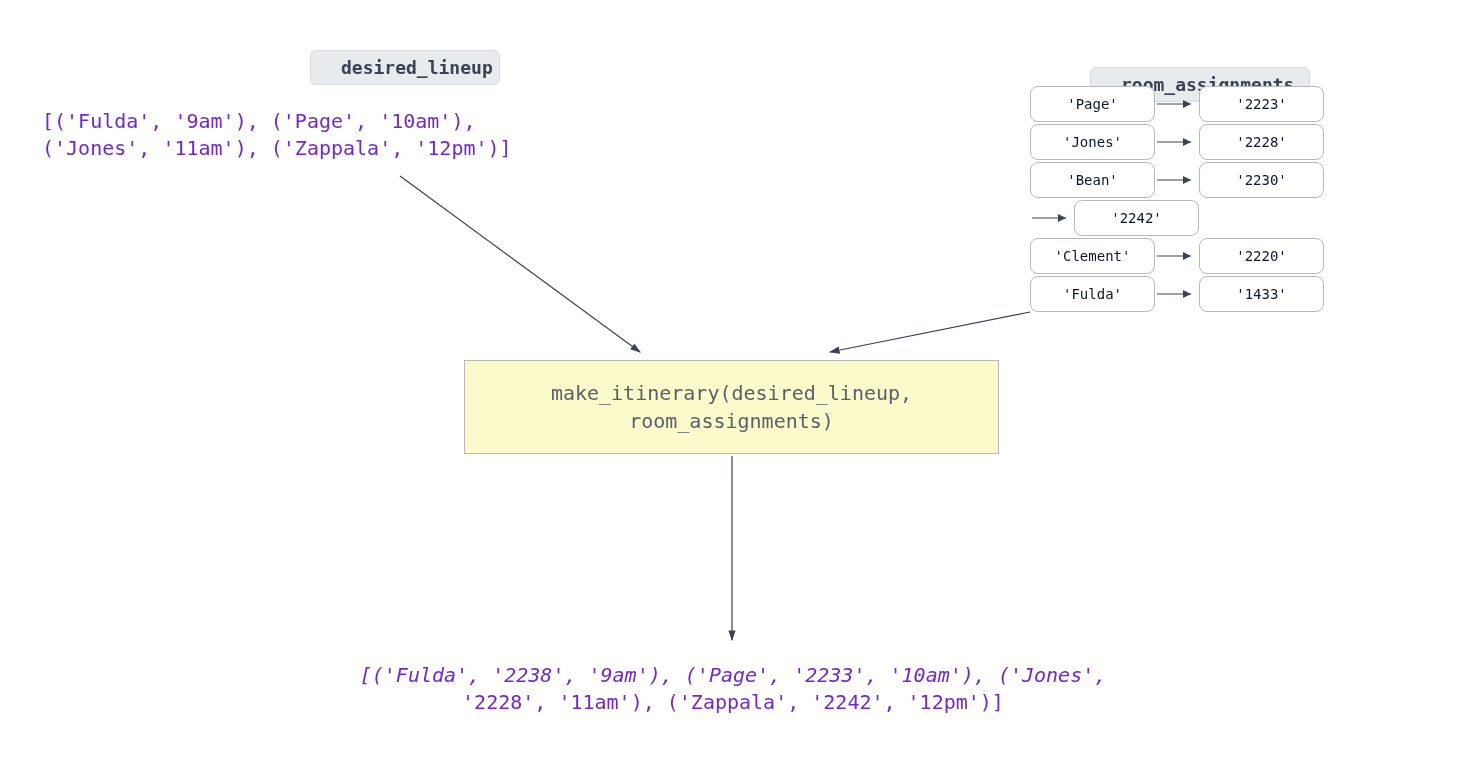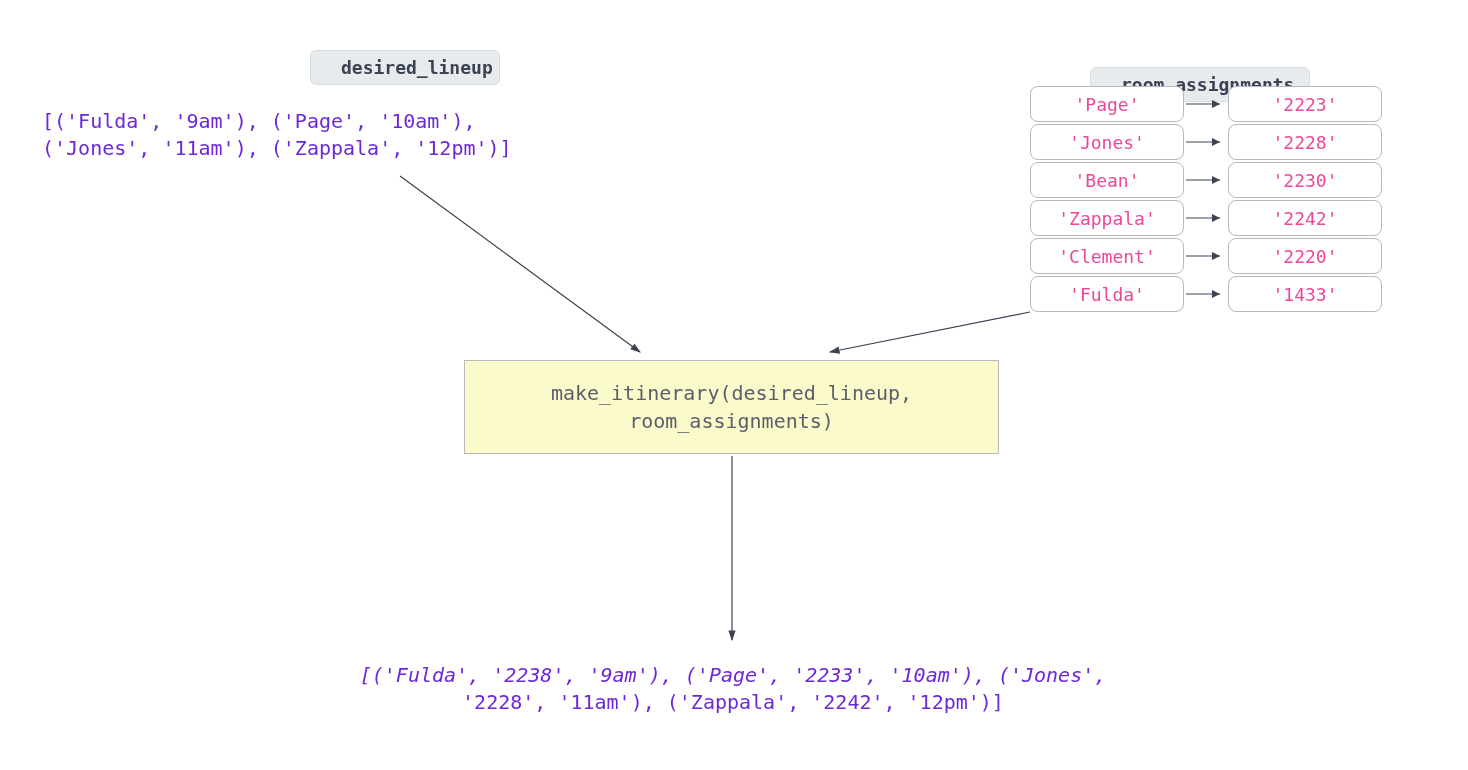--- a/index.html
+++ b/index.html
@@ -44,27 +44,27 @@
     padding: 18px 26px;
     text-align: center;
     font-size: 20px;
     line-height: 1.4;
     color: #5a5f6b;
   }
   .map-cell {
     background: #ffffff;
     border: 1px solid #b8b8b8;
     border-radius: 8px;
-    font-size: 18px;
-    color: #ec4899;
+    font-size: 14px;
+    color: #0f172a;
     display: flex;
     align-items: center;
     justify-content: center;
     height: 36px;
-    width: 154px;
+    width: 125px;
   }
   .map-row {
     display: flex;
     align-items: center;
     gap: 0;
     margin-bottom: 2px;
   }
   .map-container {
     position: absolute;
   }
@@ -127,21 +127,20 @@
         <div class="map-cell">'Bean'</div>
         <div class="map-spacer">
           <svg width="44" height="36" style="position:absolute;left:0;top:0;">
             <line x1="2" y1="18" x2="36" y2="18" stroke="#3b4251" stroke-width="1.2"></line>
             <path d="M36,18 L28,14 L28,22 Z" fill="#3b4251"></path>
           </svg>
         </div>
         <div class="map-cell">'2230'</div>
       </div>
       <div class="map-row">
-        <div class="map-cell">'Zappala'</div>
         <div class="map-spacer">
           <svg width="44" height="36" style="position:absolute;left:0;top:0;">
             <line x1="2" y1="18" x2="36" y2="18" stroke="#3b4251" stroke-width="1.2"></line>
             <path d="M36,18 L28,14 L28,22 Z" fill="#3b4251"></path>
           </svg>
         </div>
         <div class="map-cell">'2242'</div>
       </div>
       <div class="map-row">
         <div class="map-cell">'Clement'</div>

